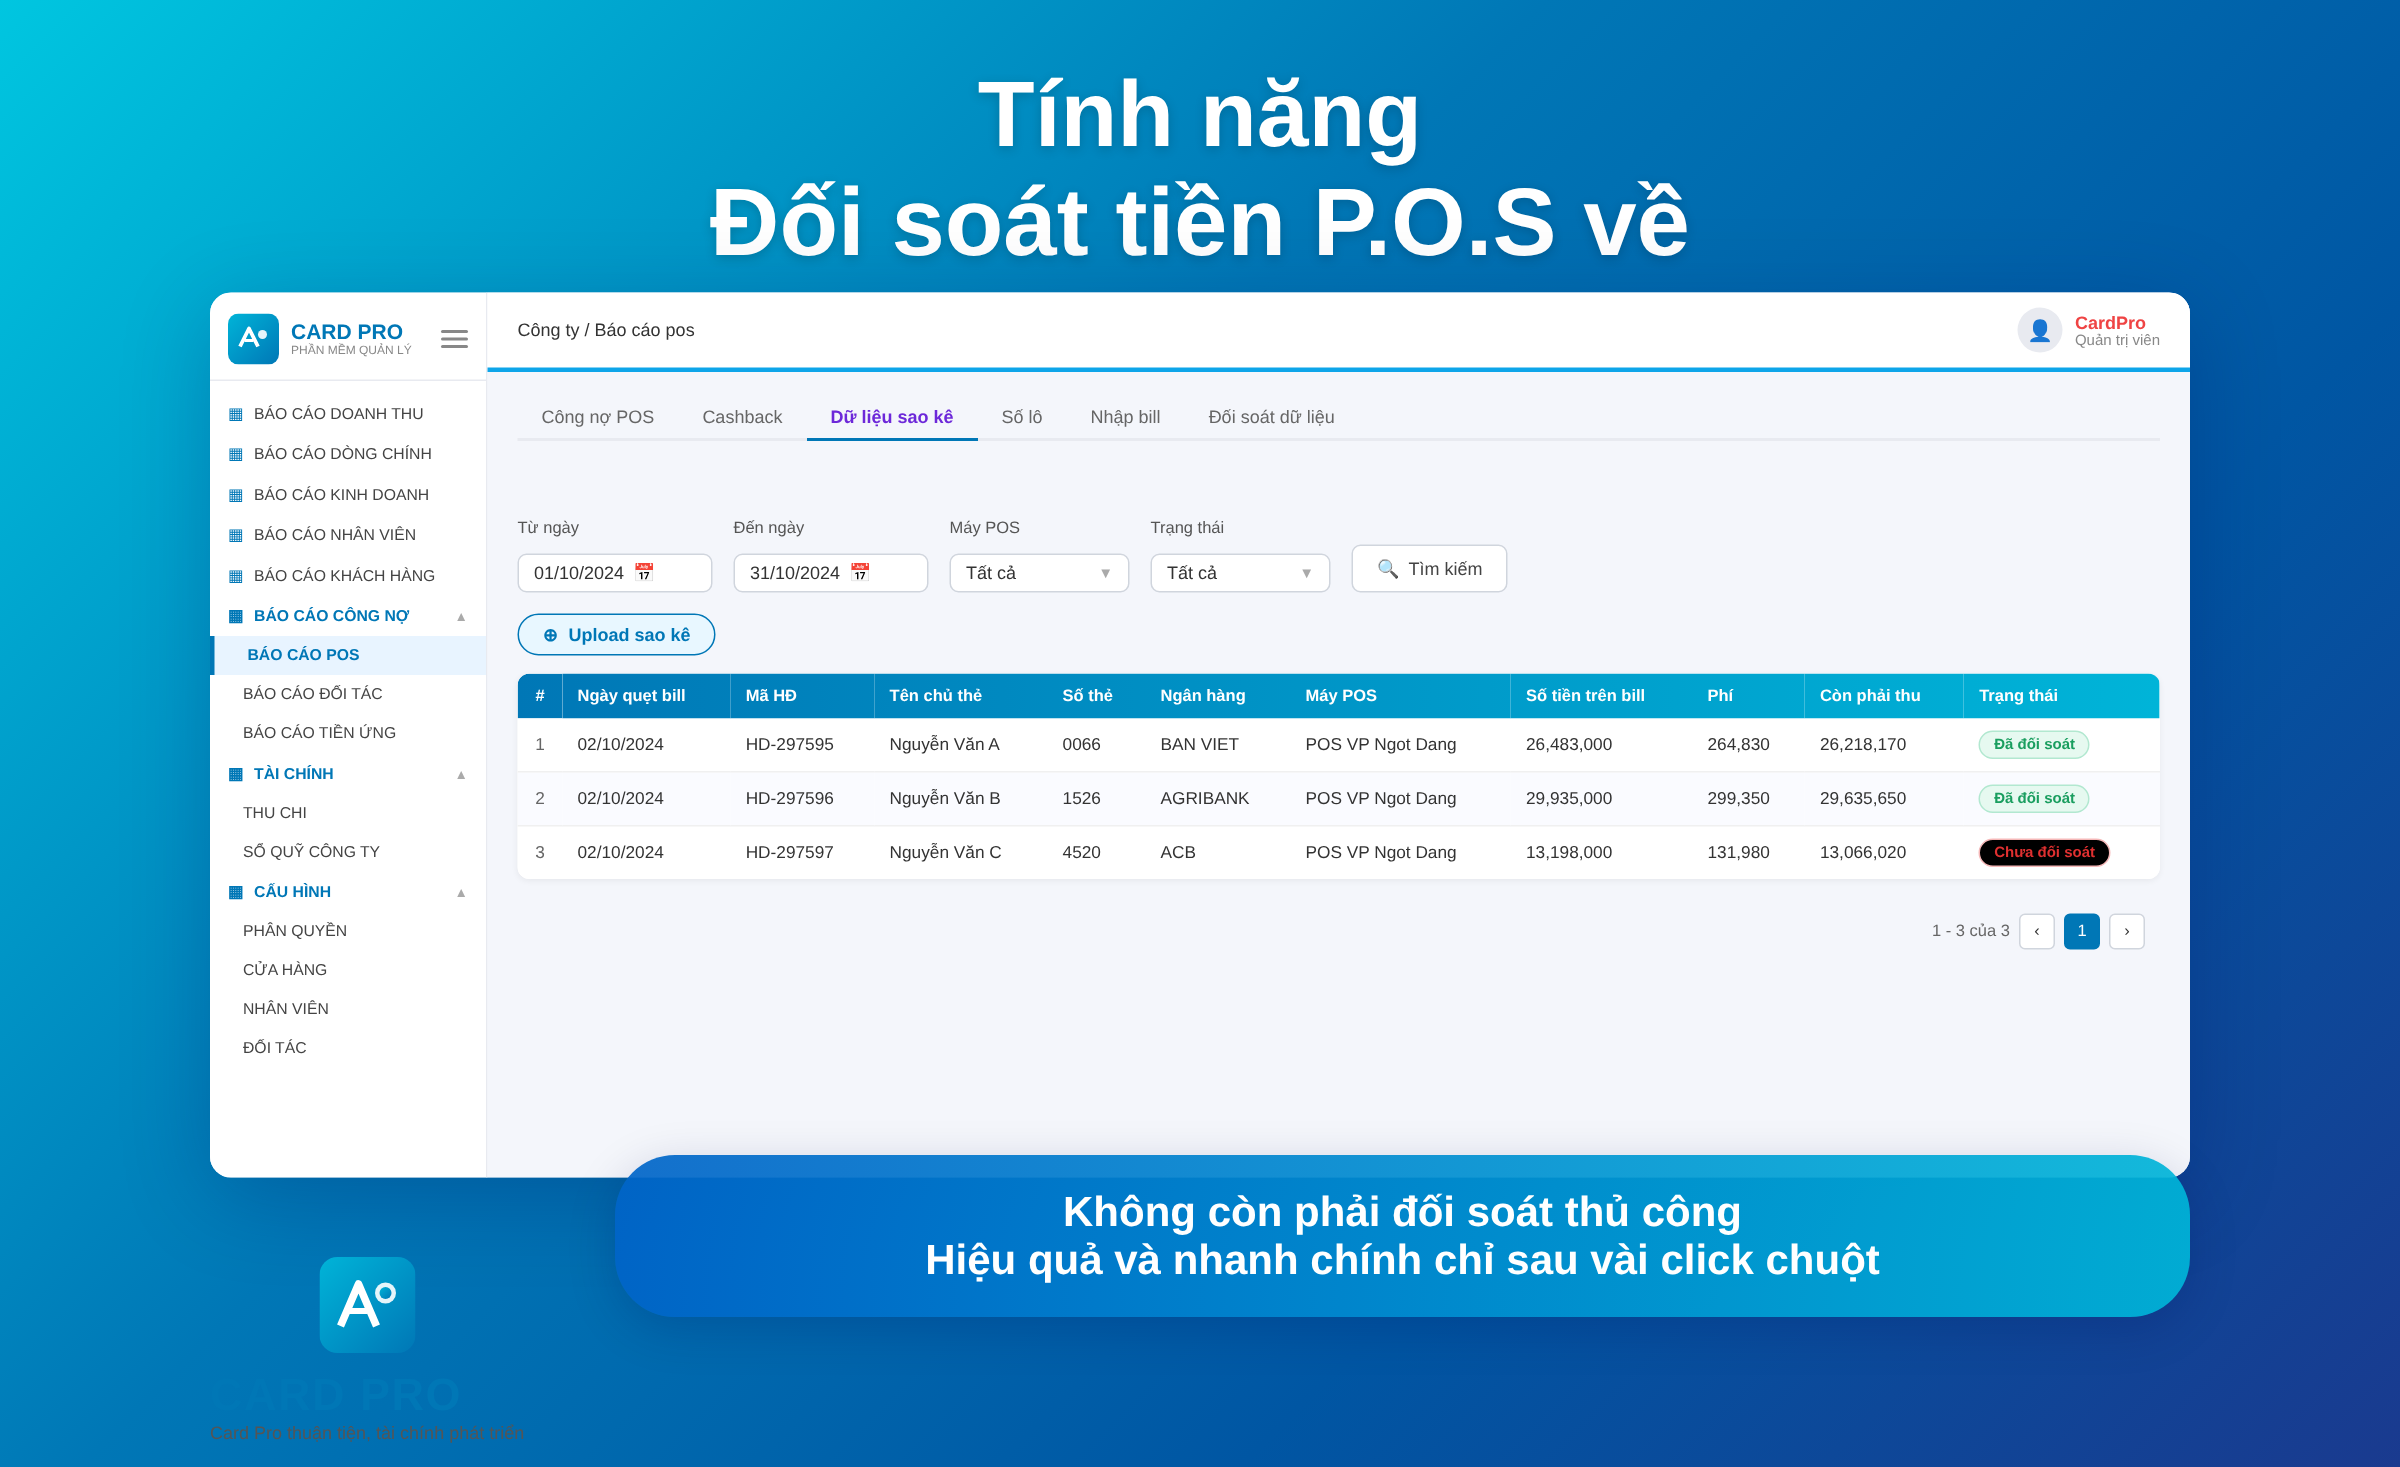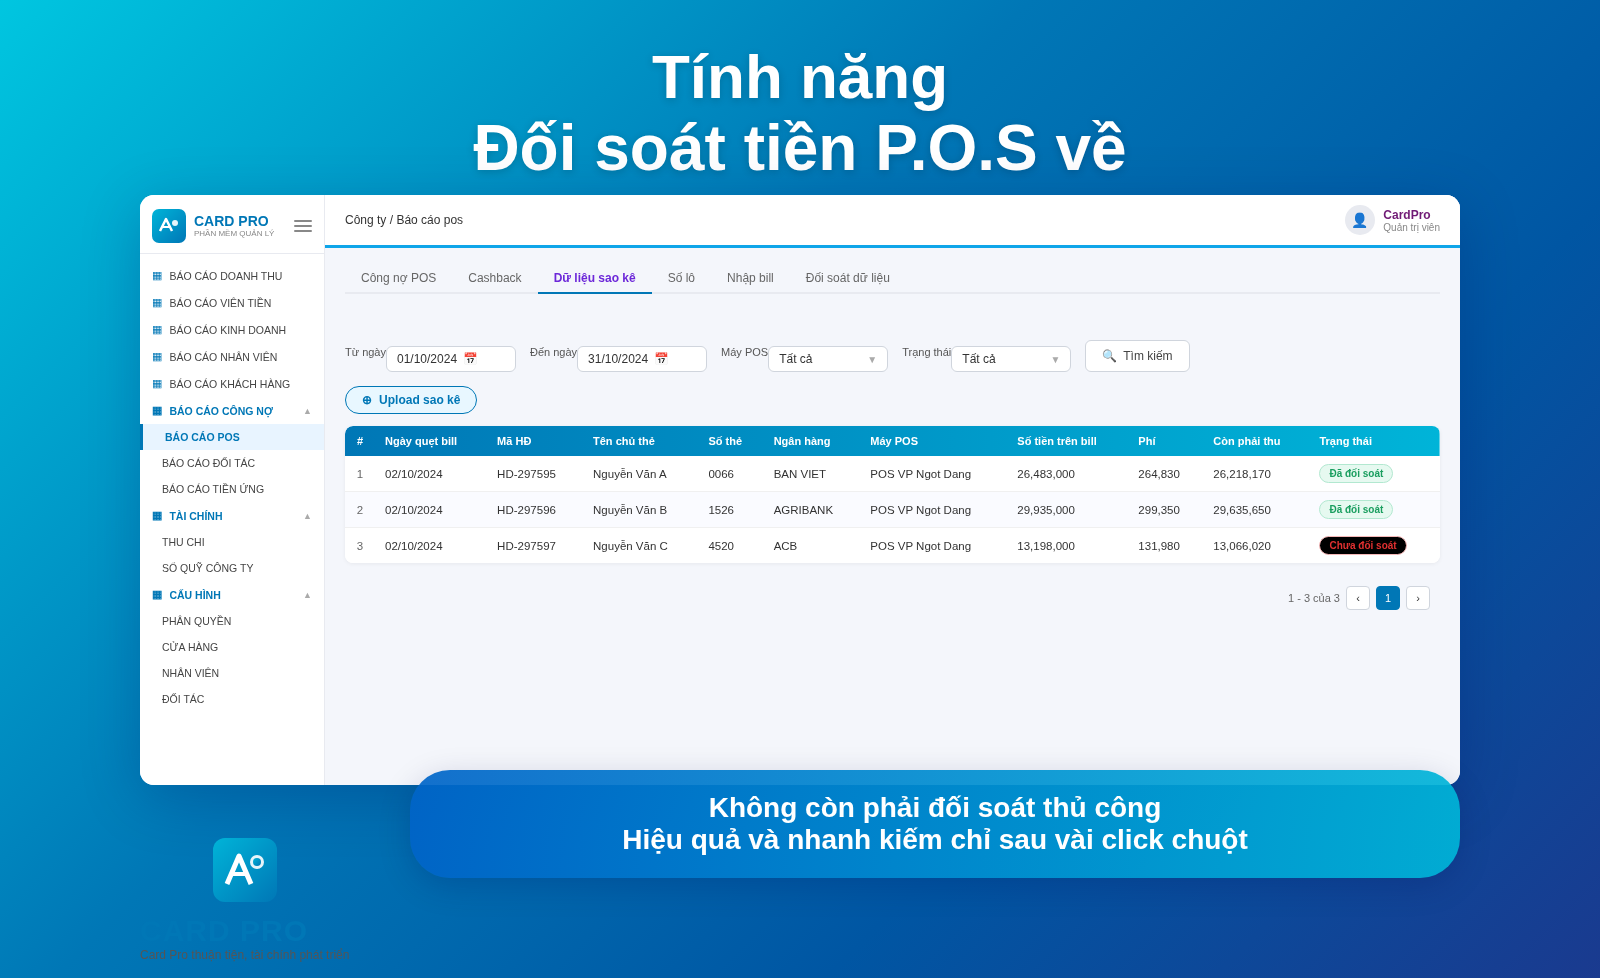--- a/index.html
+++ b/index.html
@@ -139,21 +139,21 @@
       align-items: center;
       gap: 8px;
     }
     .user-avatar {
       width: 30px; height: 30px;
       background: #e8eaf0;
       border-radius: 50%;
       display: flex; align-items: center; justify-content: center;
       font-size: 14px; color: #888;
     }
-    .user-name { font-size: 12px; font-weight: 700; color: #701a75; }
+    .user-name { font-size: 12px; font-weight: 700; color: #ef4444; }
     .user-role { font-size: 10px; color: #888; }
 
     
     .content-area {
       padding: 16px 20px;
       flex: 1;
       overflow: auto;
     }
 
     
@@ -180,22 +180,22 @@
 
     
     .filters {
       display: flex;
       align-items: flex-end;
       gap: 14px;
       margin-bottom: 14px;
     }
     .filter-group {
       display: flex;
-      flex-direction: row;
-      gap: 0;
+      flex-direction: column;
+      gap: 11px;
       margin-top: 36px;
     }
     .filter-label { font-size: 11px; color: #555; }
     .filter-input {
       display: flex;
       align-items: center;
       background: #fff;
       border: 1px solid #d0d5dd;
       border-radius: 6px;
       padding: 5px 10px;
@@ -379,21 +379,21 @@
           <span></span>
       </div>
     </div>
     <div class="sidebar-nav">
       <div class="nav-item">
         <span class="nav-icon">▦</span>
         <span>BÁO CÁO DOANH THU</span>
       </div>
       <div class="nav-item">
         <span class="nav-icon">▦</span>
-        <span>BÁO CÁO VIÊN TIỀN</span>
+        <span>BÁO CÁO DÒNG CHÍNH</span>
       </div>
       <div class="nav-item">
         <span class="nav-icon">▦</span>
         <span>BÁO CÁO KINH DOANH</span>
       </div>
       <div class="nav-item">
         <span class="nav-icon">▦</span>
         <span>BÁO CÁO NHÂN VIÊN</span>
       </div>
       <div class="nav-item">
@@ -581,21 +581,21 @@
         <div class="page-btn">‹</div>
         <div class="page-btn active">1</div>
         <div class="page-btn">›</div>
       </div>
     </div>
   </div>
 </div>
 
 <div class="bottom-banner">
   <div class="b1">Không còn phải đối soát thủ công</div>
-  <div class="b2">Hiệu quả và nhanh kiếm chỉ sau vài click chuột</div>
+  <div class="b2">Hiệu quả và nhanh chính chỉ sau vài click chuột</div>
 </div>
 
 <div class="bottom-logo">
   <svg class="bottom-logo-icon" viewBox="0 0 64 64">
     <defs>
       <linearGradient id="lg2" x1="0%" y1="0%" x2="100%" y2="100%">
         <stop offset="0%" style="stop-color:#00b4d8"></stop>
         <stop offset="100%" style="stop-color:#0077b6"></stop>
       </linearGradient>
     </defs>

